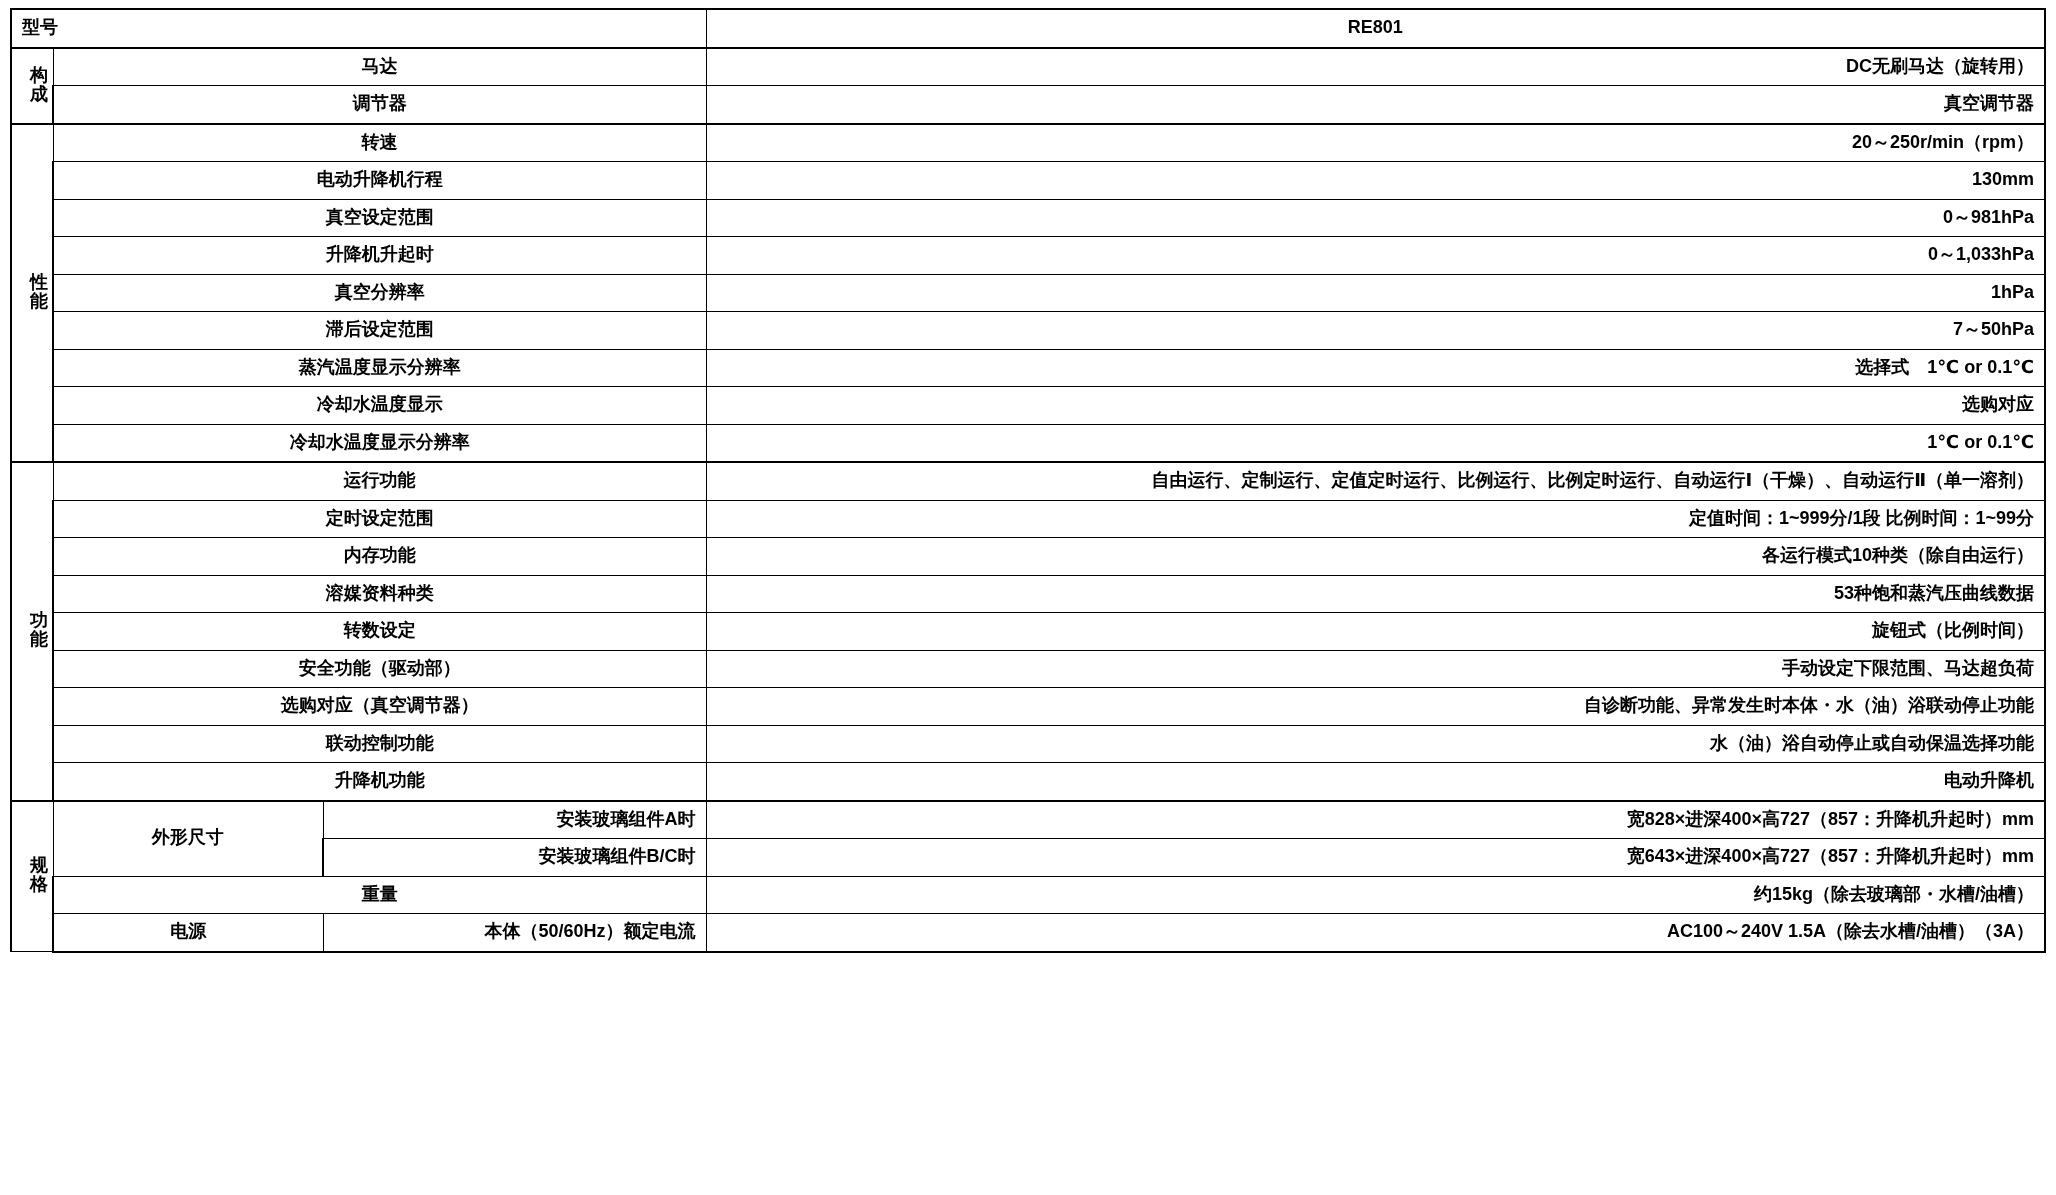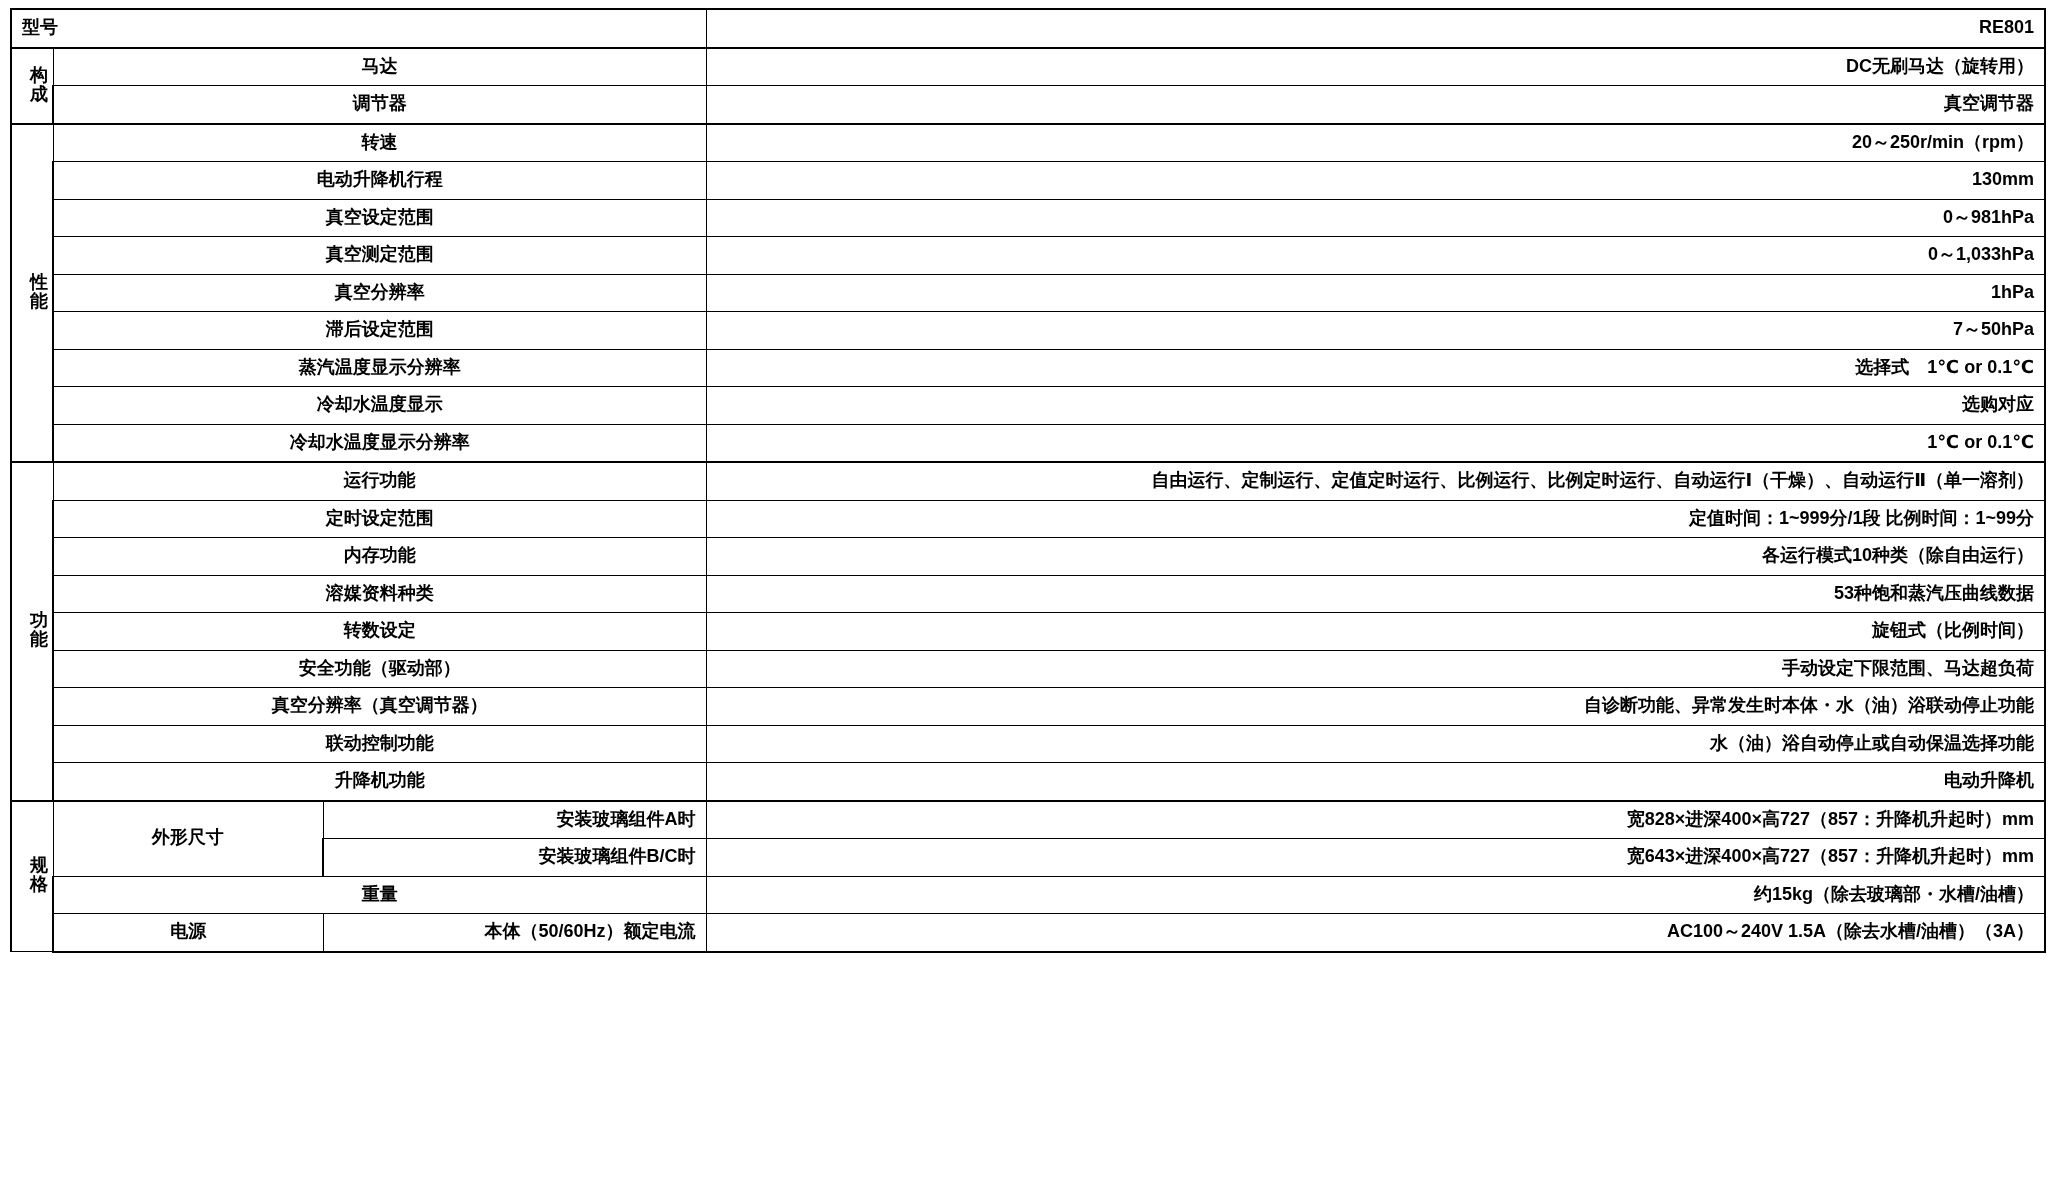--- a/index.html
+++ b/index.html
@@ -68,21 +68,21 @@
     background: #ffffff;
     text-align: right;
   }
   td.model-label {
     background: #e6e6e6;
     text-align: left;
     font-weight: bold;
   }
   td.model-value {
     background: #ffffff;
-    text-align: right;
+    text-align: center;
     font-weight: bold;
   }
   
   tr.group-start > td {
     border-top: 2px solid #000000;
   }
   table.spec tr:first-child > td {
     border-top: 2px solid #000000;
   }
   table.spec tr:last-child > td {
@@ -135,21 +135,21 @@
       </tr>
       <tr>
         <td class="label" colspan="2">电动升降机行程</td>
         <td class="value">130mm</td>
       </tr>
       <tr>
         <td class="label" colspan="2">真空设定范围</td>
         <td class="value">0～981hPa</td>
       </tr>
       <tr>
-        <td class="label" colspan="2">真空测定范围</td>
+        <td class="label" colspan="2">升降机升起时</td>
         <td class="value">0～1,033hPa</td>
       </tr>
       <tr>
         <td class="label" colspan="2">真空分辨率</td>
         <td class="value">1hPa</td>
       </tr>
       <tr>
         <td class="label" colspan="2">滞后设定范围</td>
         <td class="value">7～50hPa</td>
       </tr>
@@ -187,21 +187,21 @@
       </tr>
       <tr>
         <td class="label" colspan="2">转数设定</td>
         <td class="value">旋钮式（比例时间）</td>
       </tr>
       <tr>
         <td class="label" colspan="2">安全功能（驱动部）</td>
         <td class="value">手动设定下限范围、马达超负荷</td>
       </tr>
       <tr>
-        <td class="label" colspan="2">真空分辨率（真空调节器）</td>
+        <td class="label" colspan="2">选购对应（真空调节器）</td>
         <td class="value">自诊断功能、异常发生时本体・水（油）浴联动停止功能</td>
       </tr>
       <tr>
         <td class="label" colspan="2">联动控制功能</td>
         <td class="value">水（油）浴自动停止或自动保温选择功能</td>
       </tr>
       <tr>
         <td class="label" colspan="2">升降机功能</td>
         <td class="value">电动升降机</td>
       </tr>

